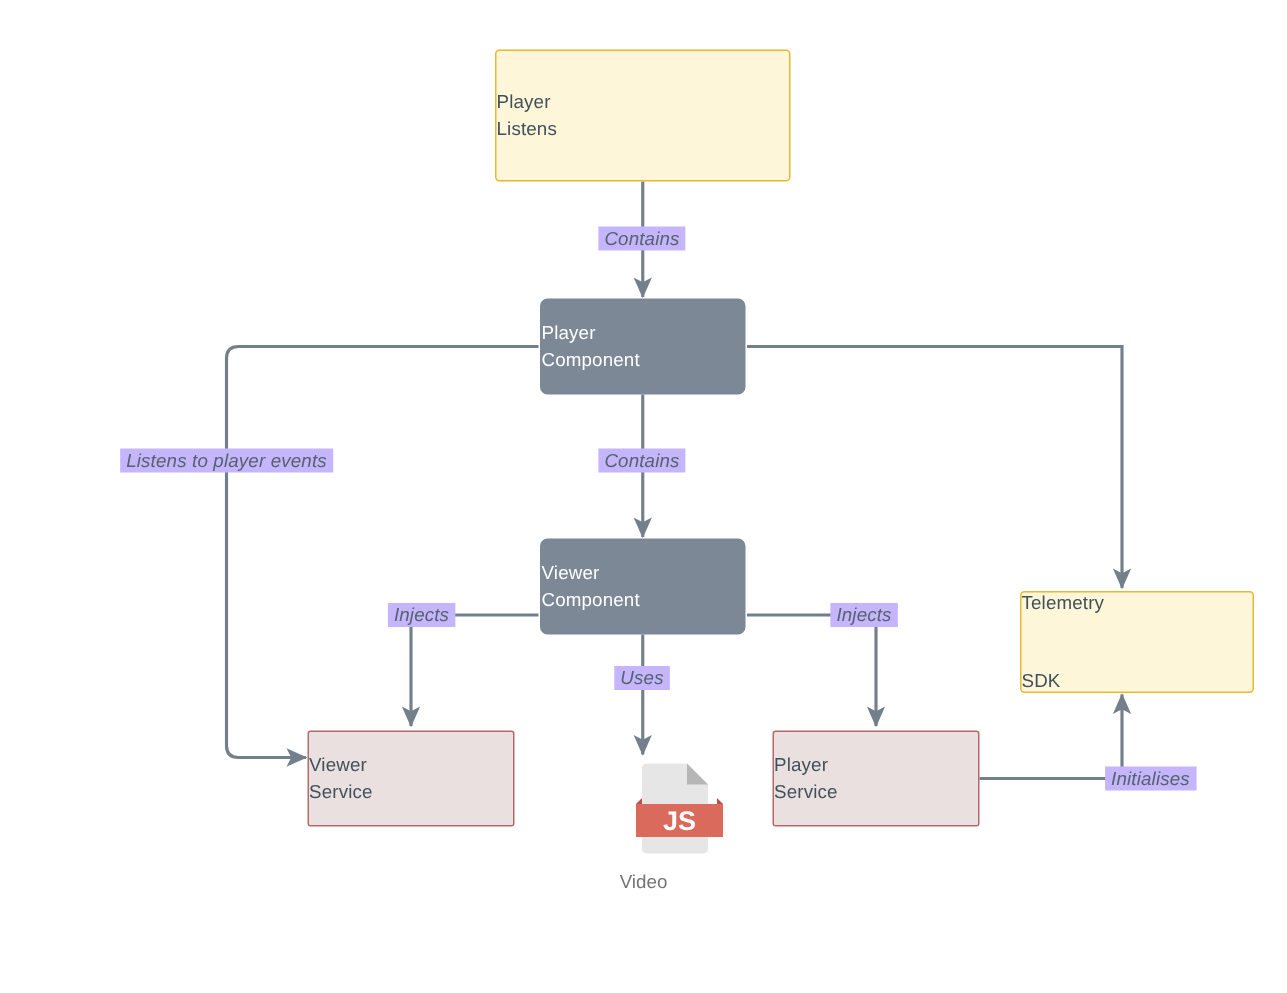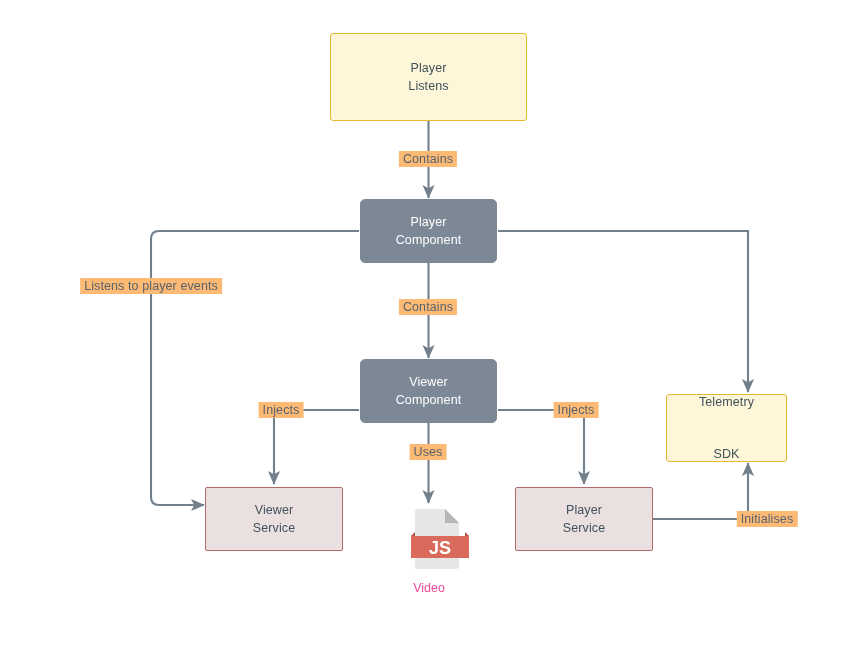--- a/index.html
+++ b/index.html
@@ -23,21 +23,21 @@
     top: 0;
     width: 858px;
     height: 662px;
     pointer-events: none;
   }
   .node {
     position: absolute;
     box-sizing: border-box;
     display: flex;
     flex-direction: column;
-    align-items: center;
+    align-items: flex-start;
     justify-content: center;
     text-align: center;
     line-height: 1.45;
     font-size: 12.5px;
     letter-spacing: 0.1px;
   }
   .node .ln { display: block; }
 
   .node-yellow {
     background: #fdf6d8;
@@ -55,37 +55,38 @@
     background: #eae0df;
     border: 1.6px solid #b36a6a;
     border-radius: 2px;
     color: #41515c;
   }
 
   .edge-label {
     position: absolute;
     font-size: 12.5px;
     color: #56636e;
-    background: #fdba74;
+    background: #c4b5fd;
     white-space: nowrap;
     padding: 1px 4px;
     letter-spacing: 0.1px;
     transform: translate(-50%, -50%);
+    font-style: italic;
   }
 
   
   .file-icon {
     position: absolute;
     width: 58px;
     height: 66px;
   }
   .file-caption {
     position: absolute;
     font-size: 12.5px;
-    color: #ec4899;
+    color: #737373;
     transform: translateX(-50%);
     white-space: nowrap;
   }
 </style>
 </head>
 <body>
 
 <div id="canvas">
 
   <svg class="edges" viewBox="0 0 858 662" xmlns="http://www.w3.org/2000/svg">
@@ -132,46 +133,46 @@
   <div class="node node-rose" style="left:205px; top:487px; width:138px; height:64px;">
     <span class="ln">Viewer</span>
     <span class="ln">Service</span>
   </div>
 
   <div class="node node-rose" style="left:515px; top:487px; width:138px; height:64px;">
     <span class="ln">Player</span>
     <span class="ln">Service</span>
   </div>
 
-  <div class="node node-yellow" style="left:666px; top:394px; width:121px; height:68px;gap:34px;">
+  <div class="node node-yellow" style="left:680px; top:394px; width:156px; height:68px;gap:34px;">
     <span class="ln">Telemetry</span>
     <span class="ln">SDK</span>
   </div>
 
-  <div class="file-icon" style="left:411px; top:506px;">
+  <div class="file-icon" style="left:424px; top:506px;">
     <svg viewBox="0 0 58 66" xmlns="http://www.w3.org/2000/svg" width="58" height="66">
 
       <path d="M4,3 h30 l14,14 v43 a3,3 0 0 1 -3,3 h-38 a3,3 0 0 1 -3,-3 v-54 a3,3 0 0 1 3,-3 z" fill="#e6e6e6"></path>
 
       <path d="M34,3 l14,14 h-14 z" fill="#b6b6b6"></path>
 
       <path d="M0,30 h58 v22 h-58 z" fill="#da6a5c"></path>
       <path d="M0,30 l4,-4 v4 z" fill="#b85044"></path>
       <path d="M58,30 l-4,-4 v4 z" fill="#b85044"></path>
       <text x="29" y="47.5" text-anchor="middle" font-family="Liberation Sans, sans-serif" font-size="18" font-weight="bold" fill="#ffffff" id="js-badge">JS</text>
     </svg>
   </div>
   <div class="file-caption" style="left:429px; top:581px;">Video</div>
 
   <div class="edge-label" style="left:428px; top:159px;">Contains</div>
 
   <div class="edge-label" style="left:428px; top:307px;">Contains</div>
 
 
-  <div class="edge-label" style="left:151px; top:286px;">Listens to player events</div>
+  <div class="edge-label" style="left:151px; top:307px;">Listens to player events</div>
 
   <div class="edge-label" style="left:281px; top:410px;">Injects</div>
 
   <div class="edge-label" style="left:576px; top:410px;">Injects</div>
 
   <div class="edge-label" style="left:428px; top:452px;">Uses</div>
 
   <div class="edge-label" style="left:727px; top:519px;margin-left:40px;">Initialises</div>
 
 </div>

